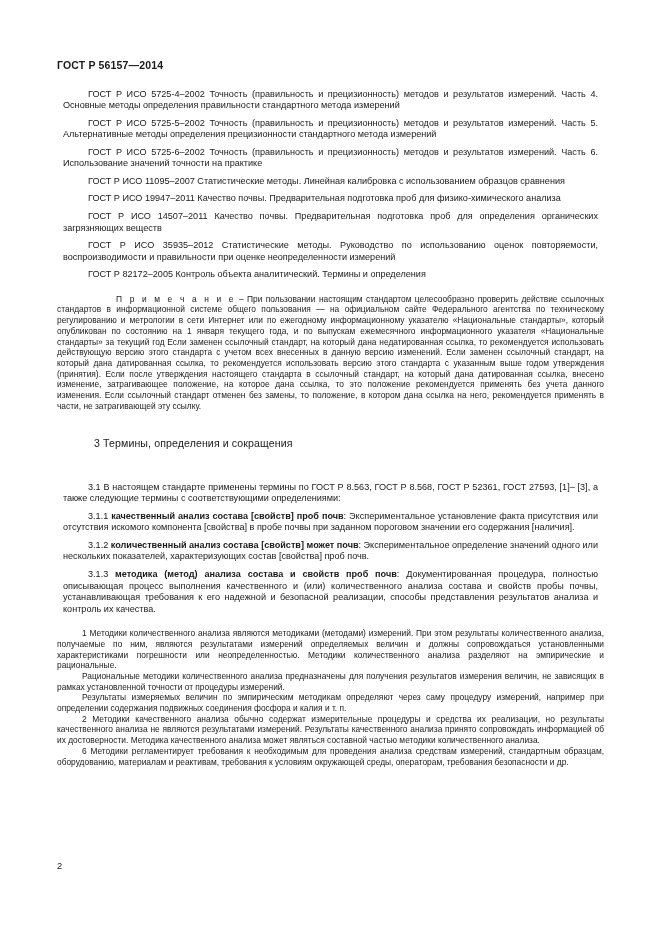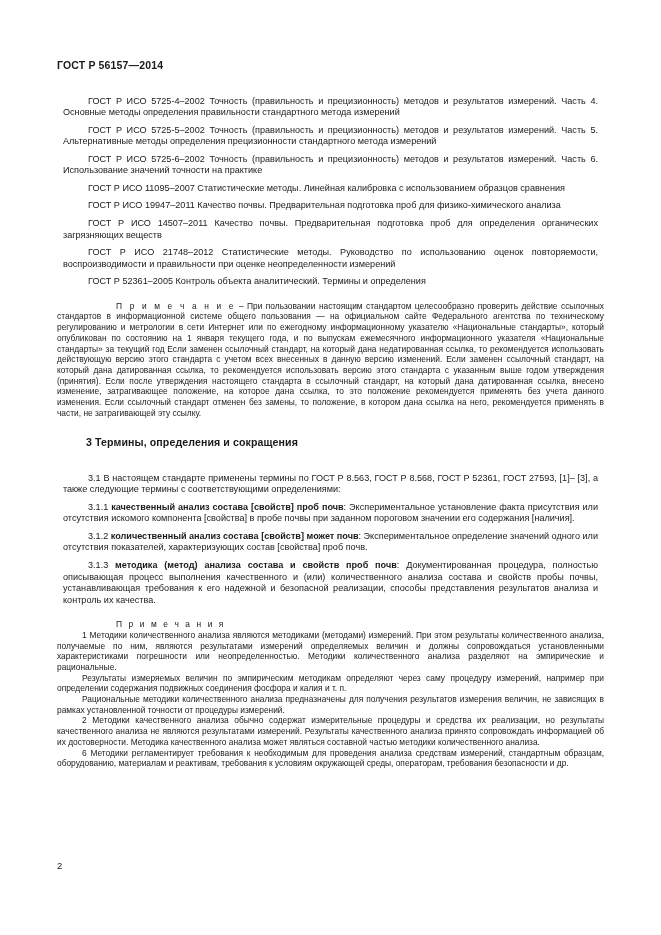--- a/index.html
+++ b/index.html
@@ -29,21 +29,21 @@
     left: 57px;
     top: 59px;
     width: 547px;
   }
 
   .doc-header {
     font-size: 10.5px;
     font-weight: bold;
     letter-spacing: 0.15px;
     line-height: 1.2;
-    margin: 0 0 24px 0;
+    margin: 0 0 17px 0;
     white-space: nowrap;
   }
 
   
   p.body {
     font-size: 9.1px;
     line-height: 11.55px;
     text-align: justify;
     text-justify: inter-word;
     margin: 6px;
@@ -64,22 +64,22 @@
     text-indent: 25px;
   }
 
   .spaced {
     letter-spacing: 2.1px;
     padding-left: 34px;
   }
 
   h2.section-title {
     font-size: 10.6px;
-    font-weight: bold;
-    margin: 4px;
+    font-weight: normal;
+    margin: 12px;
     padding: 0;
     text-indent: 25px;
     line-height: 1.25;
     letter-spacing: 0.1px;
   }
 
   .sp-before-h2 { height: 14px; }
   .sp-after-h2  { height: 13px; }
   .sp-sm        { height: 7px; }
 
@@ -104,48 +104,47 @@
   <div class="content">
 
     <div class="doc-header">ГОСТ Р 56157—2014</div>
 
     <p class="body">ГОСТ Р ИСО 5725-4–2002 Точность (правильность и прецизионность) методов и результатов измерений. Часть 4. Основные методы определения правильности стандартного метода измерений</p>
     <p class="body">ГОСТ Р ИСО 5725-5–2002 Точность (правильность и прецизионность) методов и результатов измерений. Часть 5. Альтернативные методы определения прецизионности стандартного метода измерений</p>
     <p class="body">ГОСТ Р ИСО 5725-6–2002 Точность (правильность и прецизионность) методов и результатов измерений. Часть 6. Использование значений точности на практике</p>
     <p class="body">ГОСТ Р ИСО 11095–2007 Статистические методы. Линейная калибровка с использованием образцов сравнения</p>
     <p class="body">ГОСТ Р ИСО 19947–2011 Качество почвы. Предварительная подготовка проб для физико-химического анализа</p>
     <p class="body">ГОСТ Р ИСО 14507–2011 Качество почвы. Предварительная подготовка проб для определения органических загрязняющих веществ</p>
-    <p class="body">ГОСТ Р ИСО 21748–2012 Статистические методы. Руководство по использованию оценок повторяемости, воспроизводимости и правильности при оценке неопределенности измерений</p>
-    <p class="body">ГОСТ Р 52361–2005 Контроль объекта аналитический. Термины и определения</p>
+    <p class="body">ГОСТ Р ИСО 35935–2012 Статистические методы. Руководство по использованию оценок повторяемости, воспроизводимости и правильности при оценке неопределенности измерений</p>
+    <p class="body">ГОСТ Р 82172–2005 Контроль объекта аналитический. Термины и определения</p>
 
     <div class="gap-note"></div>
 
     <p class="note"><span class="spaced">П р и м е ч а н и е</span><span> – При пользовании настоящим стандартом целесообразно проверить действие ссылочных стандартов в информационной системе общего пользования — на официальном сайте Федерального агентства по техническому регулированию и метрологии в сети Интернет или по ежегодному информационному указателю «Национальные стандарты», который опубликован по состоянию на 1 января текущего года, и по выпускам ежемесячного информационного указателя «Национальные стандарты» за текущий год Если заменен ссылочный стандарт, на который дана недатированная ссылка, то рекомендуется использовать действующую версию этого стандарта с учетом всех внесенных в данную версию изменений. Если заменен ссылочный стандарт, на который дана датированная ссылка, то рекомендуется использовать версию этого стандарта с указанным выше годом утверждения (принятия). Если после утверждения настоящего стандарта в ссылочный стандарт, на который дана датированная ссылка, внесено изменение, затрагивающее положение, на которое дана ссылка, то это положение рекомендуется применять без учета данного изменения. Если ссылочный стандарт отменен без замены, то положение, в котором дана ссылка на него, рекомендуется применять в части, не затрагивающей эту ссылку.</span></p>
 
     <div class="sp-before-h2"></div>
 
     <h2 class="section-title">3 Термины, определения и сокращения</h2>
 
     <div class="sp-after-h2"></div>
 
     <p class="body">3.1 В настоящем стандарте применены термины по ГОСТ Р 8.563, ГОСТ Р 8.568, ГОСТ Р 52361, ГОСТ 27593, [1]– [3], а также следующие термины с соответствующими определениями:</p>
 
     <p class="body"><span>3.1.1 </span><b class="term">качественный анализ состава [свойств] проб почв</b><span>: Экспериментальное установление факта присутствия или отсутствия искомого компонента [свойства] в пробе почвы при заданном пороговом значении его содержания [наличия].</span></p>
 
-    <p class="body"><span>3.1.2 </span><b class="term">количественный анализ состава [свойств] может почв</b><span>: Экспериментальное определение значений одного или отсутствия показателей, характеризующих состав [свойства] проб почв.</span></p>
+    <p class="body"><span>3.1.2 </span><b class="term">количественный анализ состава [свойств] может почв</b><span>: Экспериментальное определение значений одного или нескольких показателей, характеризующих состав [свойства] проб почв.</span></p>
 
     <p class="body"><span>3.1.3 </span><b class="term">методика (метод) анализа состава и свойств проб почв</b><span>: Документированная процедура, полностью описывающая процесс выполнения качественного и (или) количественного анализа состава и свойств пробы почвы, устанавливающая требования к его надежной и безопасной реализации, способы представления результатов анализа и контроль их качества.</span></p>
 
     <div class="sp-sm"></div>
 
-    <p class="note"><span class="spaced">П р и м е ч а н и я</span></p>
 
     <p class="note">1 Методики количественного анализа являются методиками (методами) измерений. При этом результаты количественного анализа, получаемые по ним, являются результатами измерений определяемых величин и должны сопровождаться установленными характеристиками погрешности или неопределенностью. Методики количественного анализа разделяют на эмпирические и рациональные.</p>
+    <p class="note">Рациональные методики количественного анализа предназначены для получения результатов измерения величин, не зависящих в рамках установленной точности от процедуры измерений.</p>
     <p class="note">Результаты измеряемых величин по эмпирическим методикам определяют через саму процедуру измерений, например при определении содержания подвижных соединения фосфора и калия и т. п.</p>
-    <p class="note">Рациональные методики количественного анализа предназначены для получения результатов измерения величин, не зависящих в рамках установленной точности от процедуры измерений.</p>
     <p class="note">2 Методики качественного анализа обычно содержат измерительные процедуры и средства их реализации, но результаты качественного анализа не являются результатами измерений. Результаты качественного анализа принято сопровождать информацией об их достоверности. Методика качественного анализа может являться составной частью методики количественного анализа.</p>
     <p class="note">6 Методики регламентирует требования к необходимым для проведения анализа средствам измерений, стандартным образцам, оборудованию, материалам и реактивам, требования к условиям окружающей среды, операторам, требования безопасности и др.</p>
 
   </div>
 
   <div class="page-number">2</div>
 
 </div>
 
 </body></html>

